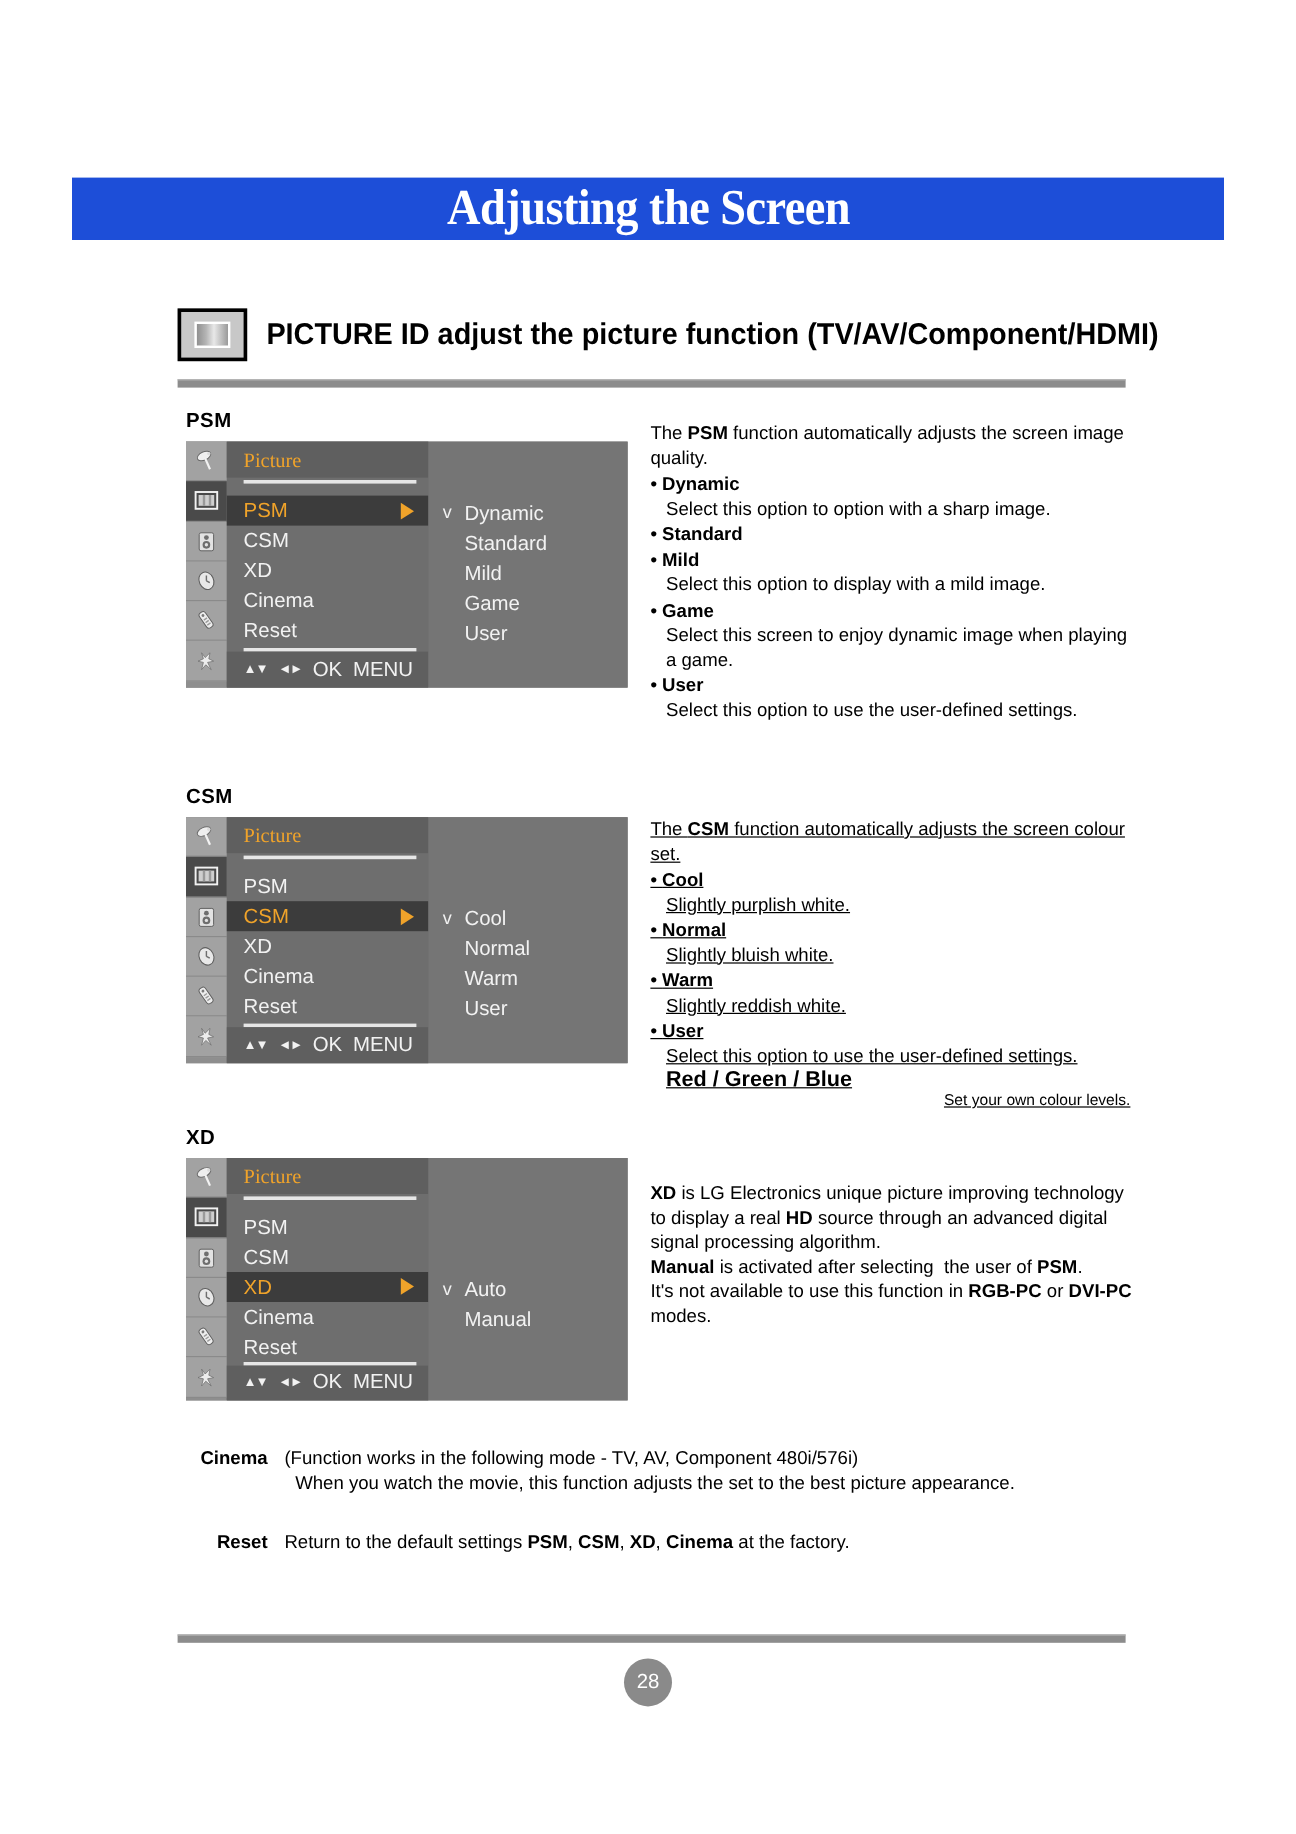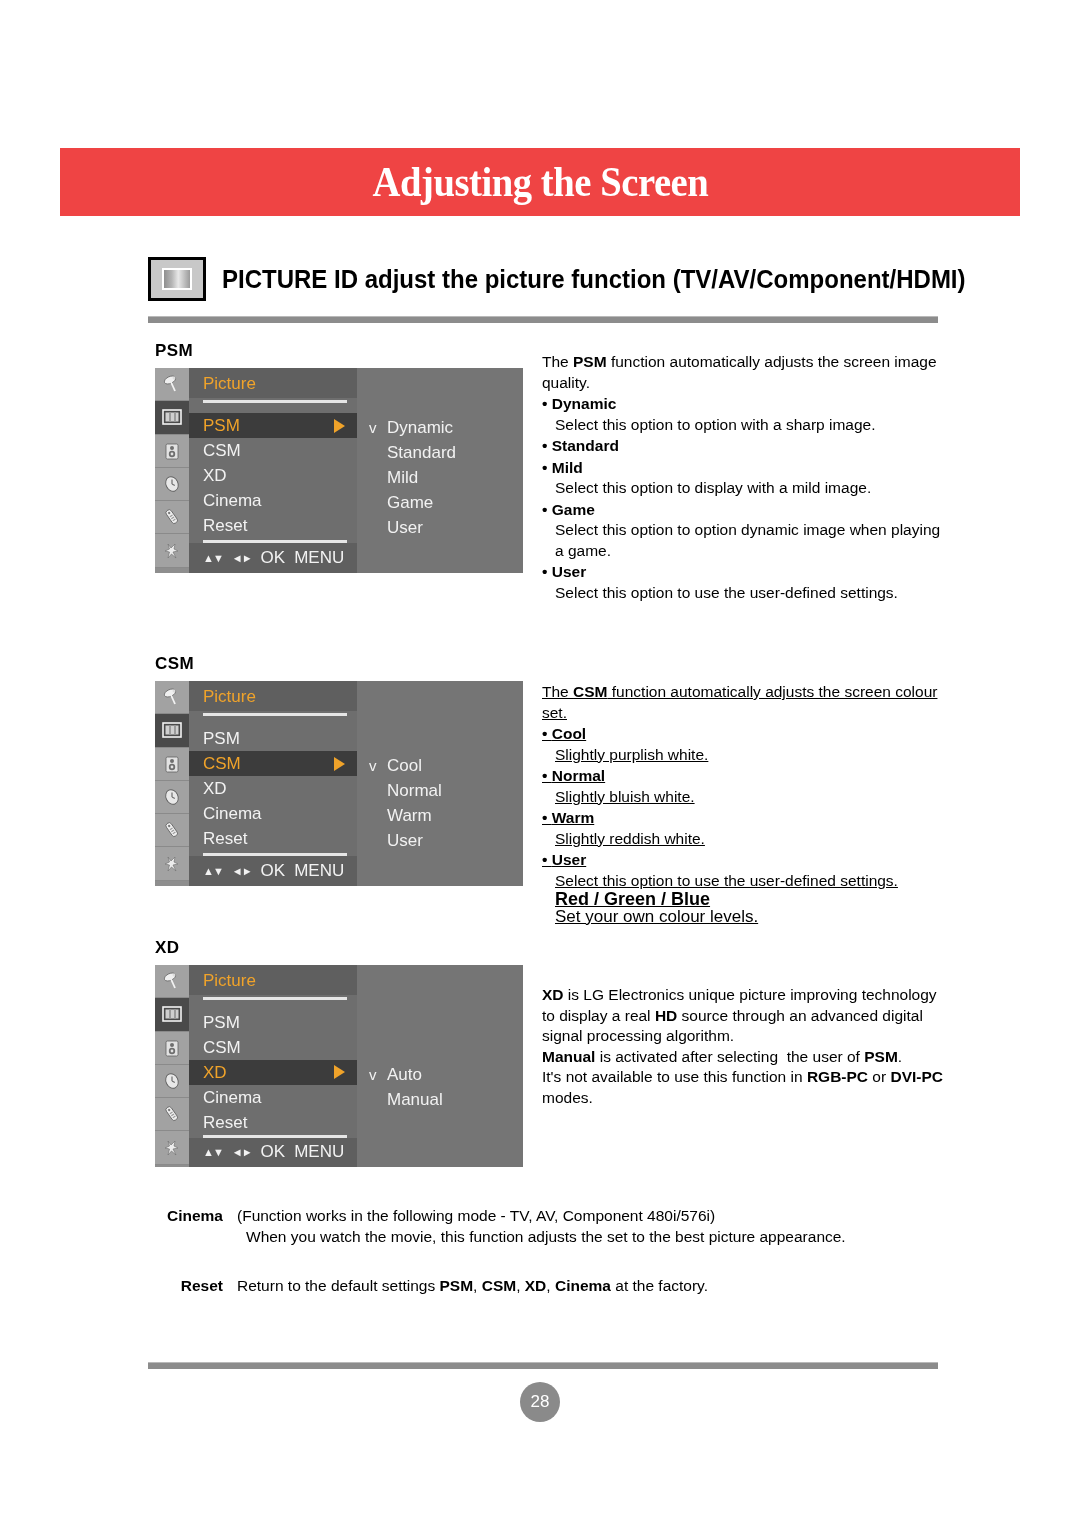--- a/index.html
+++ b/index.html
@@ -15,22 +15,22 @@
     color: #000;
     overflow: hidden;
   }
 
   
   .banner {
     position: absolute;
     left: 60px;
     top: 148px;
     width: 960px;
-    height: 68px;
-    background: #ef4444;
+    height: 52px;
+    background: #1d4ed8;
     display: flex;
     align-items: center;
     justify-content: center;
   }
   .banner-title {
     color: #ffffff;
     font-family: "Liberation Serif", serif;
     font-weight: bold;
     font-size: 42px;
     letter-spacing: -0.5px;
@@ -127,20 +127,21 @@
     display: flex;
     flex-direction: column;
     flex: 0 0 auto;
     position: relative;
   }
   .osd-title {
     color: #f0a32a;
     font-size: 17px;
     padding: 6px 0 4px 14px;
     background: #5f5f5f;
+    font-family: Liberation Serif, serif;
   }
   .osd-title-underline {
     height: 3px;
     background: #e6e6e6;
     margin: 2px 10px 0 14px;
   }
   .osd-items {
     padding-top: 10px;
     flex: 1 1 auto;
   }
@@ -224,23 +225,24 @@
   .body-col .desc {
     padding-left: 13px;
   }
   .body-col .small-bold {
     font-weight: bold;
     font-size: 18px;
     padding-left: 13px;
     line-height: 17px;
   }
   .body-col .small-plain {
-    font-size: 17px;
+    font-size: 13px;
     padding-left: 13px;
     line-height: 17px;
+    text-align: right;
   }
 
   
   .note-row {
     position: absolute;
     display: flex;
     font-size: 15.5px;
     line-height: 21px;
   }
   .note-key {
@@ -376,21 +378,21 @@
 </div>
 
 <div class="body-col" style="top:352px;">
   <p>The <b>PSM</b> function automatically adjusts the screen image quality.</p>
   <p class="bullet">Dynamic</p>
   <p class="desc">Select this option to option with a sharp image.</p>
   <p class="bullet">Standard</p>
   <p class="bullet">Mild</p>
   <p class="desc">Select this option to display with a mild image.</p>
   <p class="bullet">Game</p>
-  <p class="desc">Select this option to option dynamic image when playing a game.</p>
+  <p class="desc">Select this screen to enjoy dynamic image when playing a game.</p>
   <p class="bullet">User</p>
   <p class="desc">Select this option to use the user-defined settings.</p>
 </div>
 
 <div class="sub-label" style="top:654px;">CSM</div>
 
 <div class="osd" style="left:155px; top:681px; width:368px; height:205px;">
   <div class="osd-icons">
     <div class="osd-icon">
       <svg width="20" height="20" viewBox="0 0 20 20">

